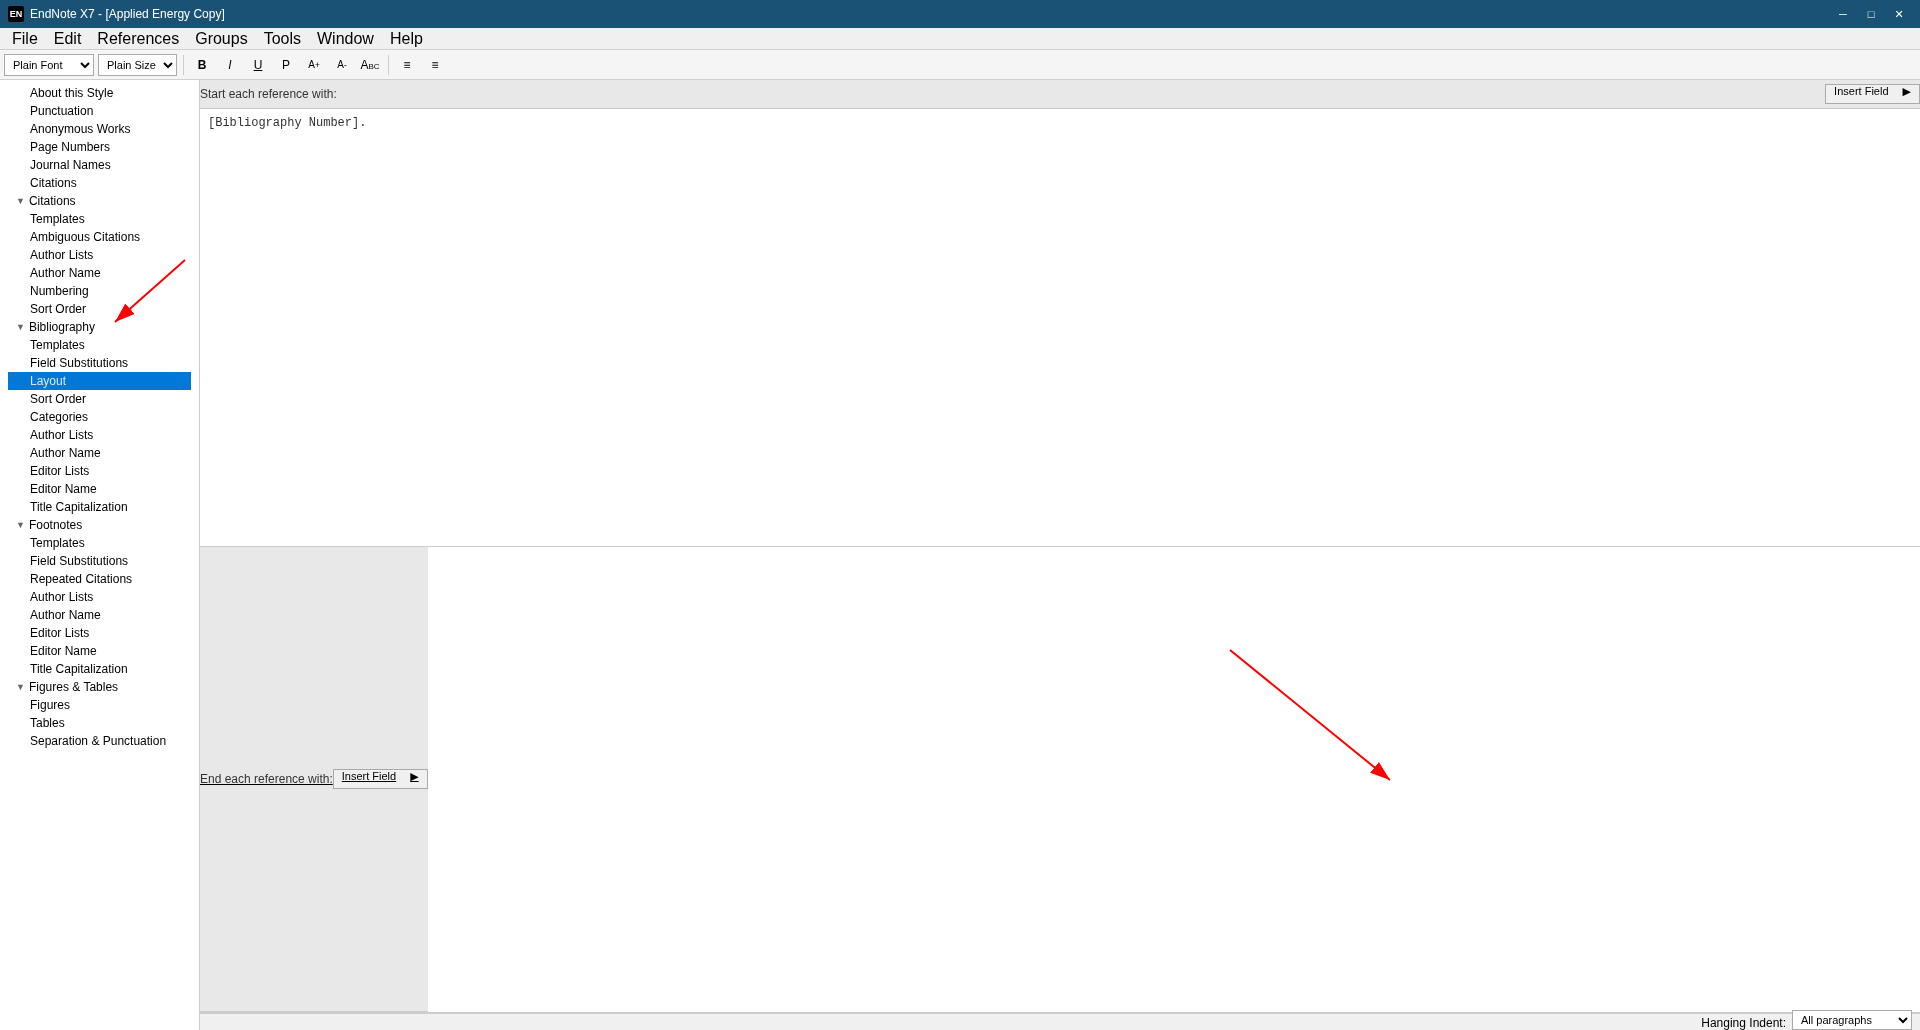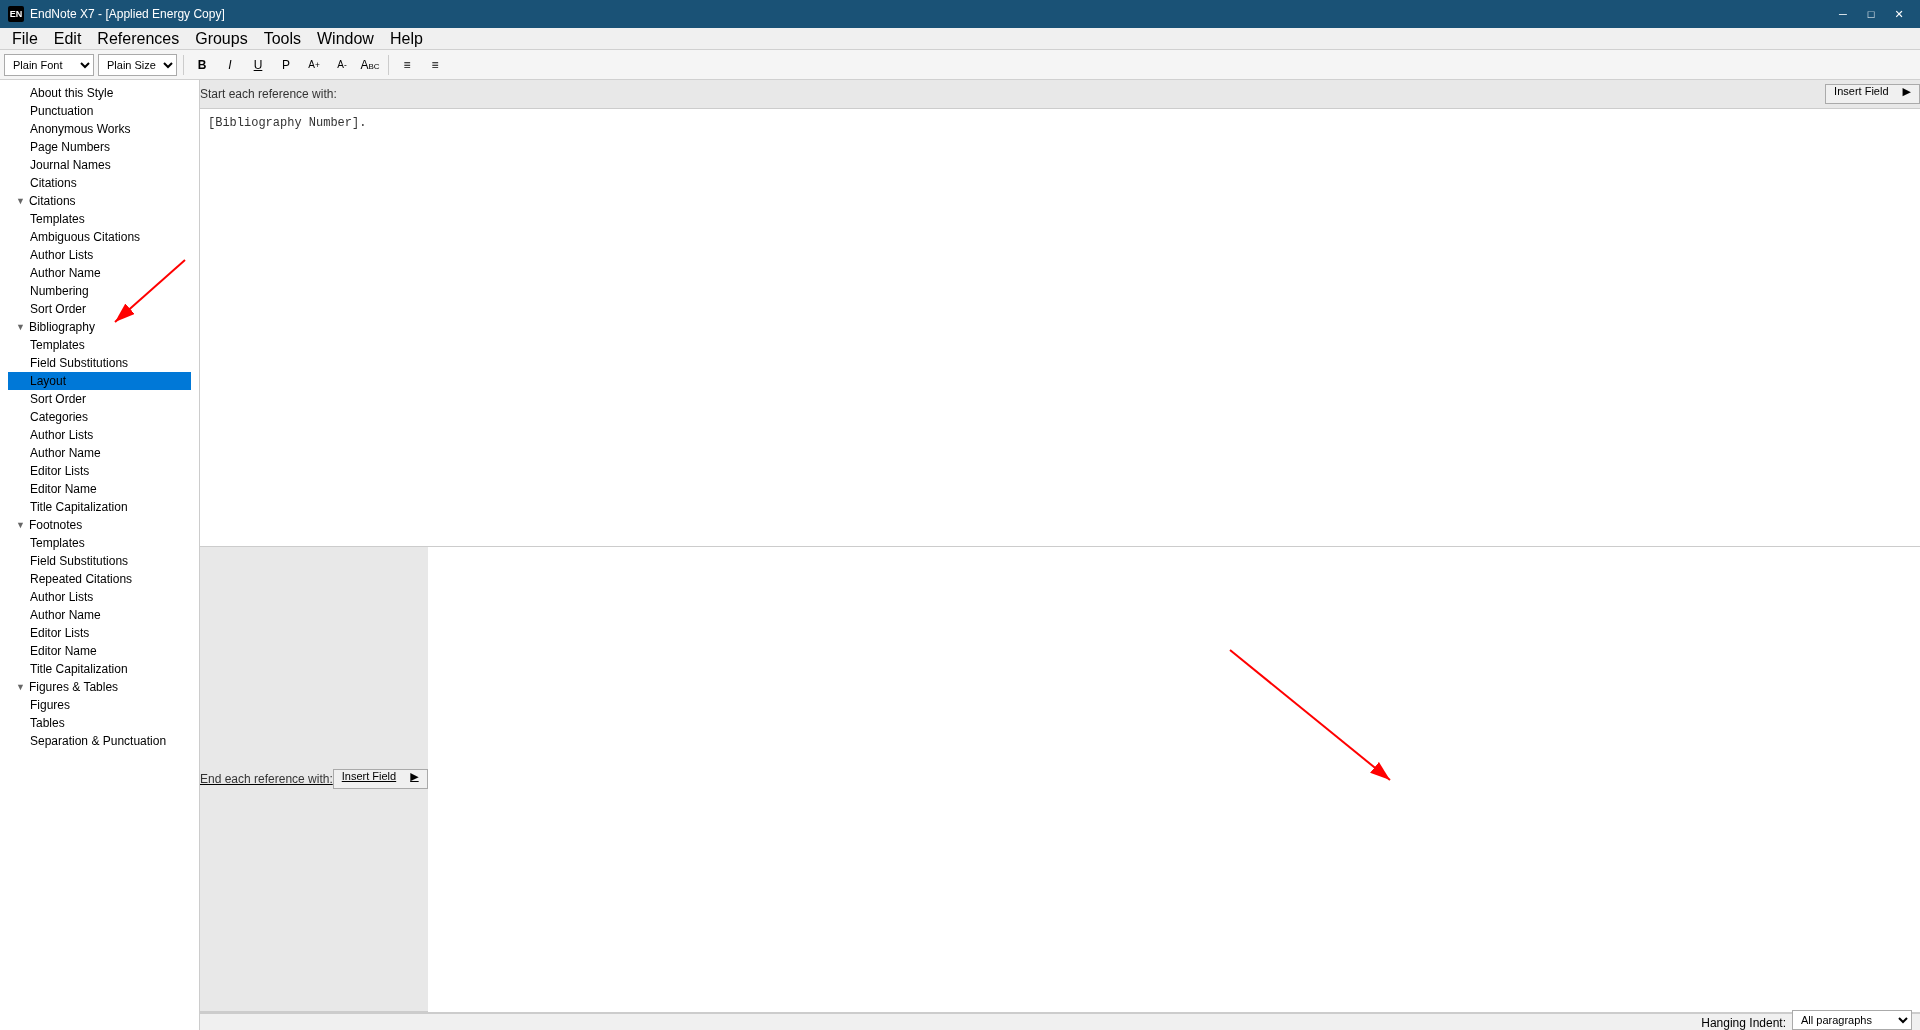--- a/index.html
+++ b/index.html
@@ -91,21 +91,21 @@
     }
     .tree-item {
       padding: 2px 8px;
       cursor: pointer;
       font-size: 12px;
       display: flex;
       align-items: center;
       gap: 4px;
       white-space: nowrap;
     }
-    .tree-item.selected { background: #0078d7; color: #000000; }
+    .tree-item.selected { background: #0078d7; color: #e5e5e5; }
     .tree-item.level0 { padding-left: 8px; }
     .tree-item.level1 { padding-left: 22px; }
     .tree-expand { color: #666; font-size: 9px; }
 
     
     .content-area {
       flex: 1;
       display: flex;
       flex-direction: column;
       background: white;

